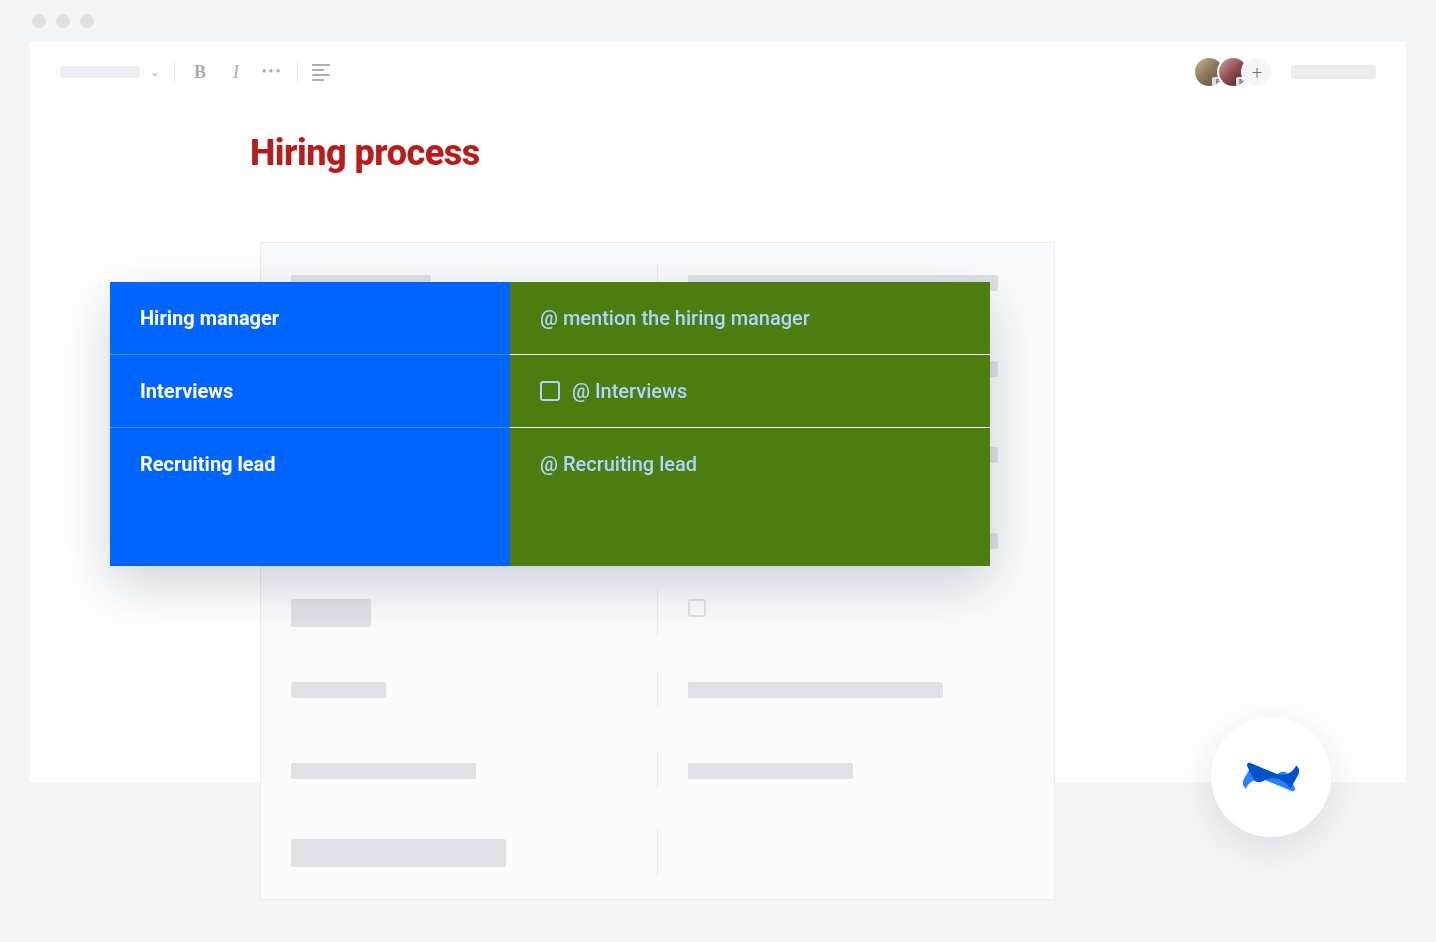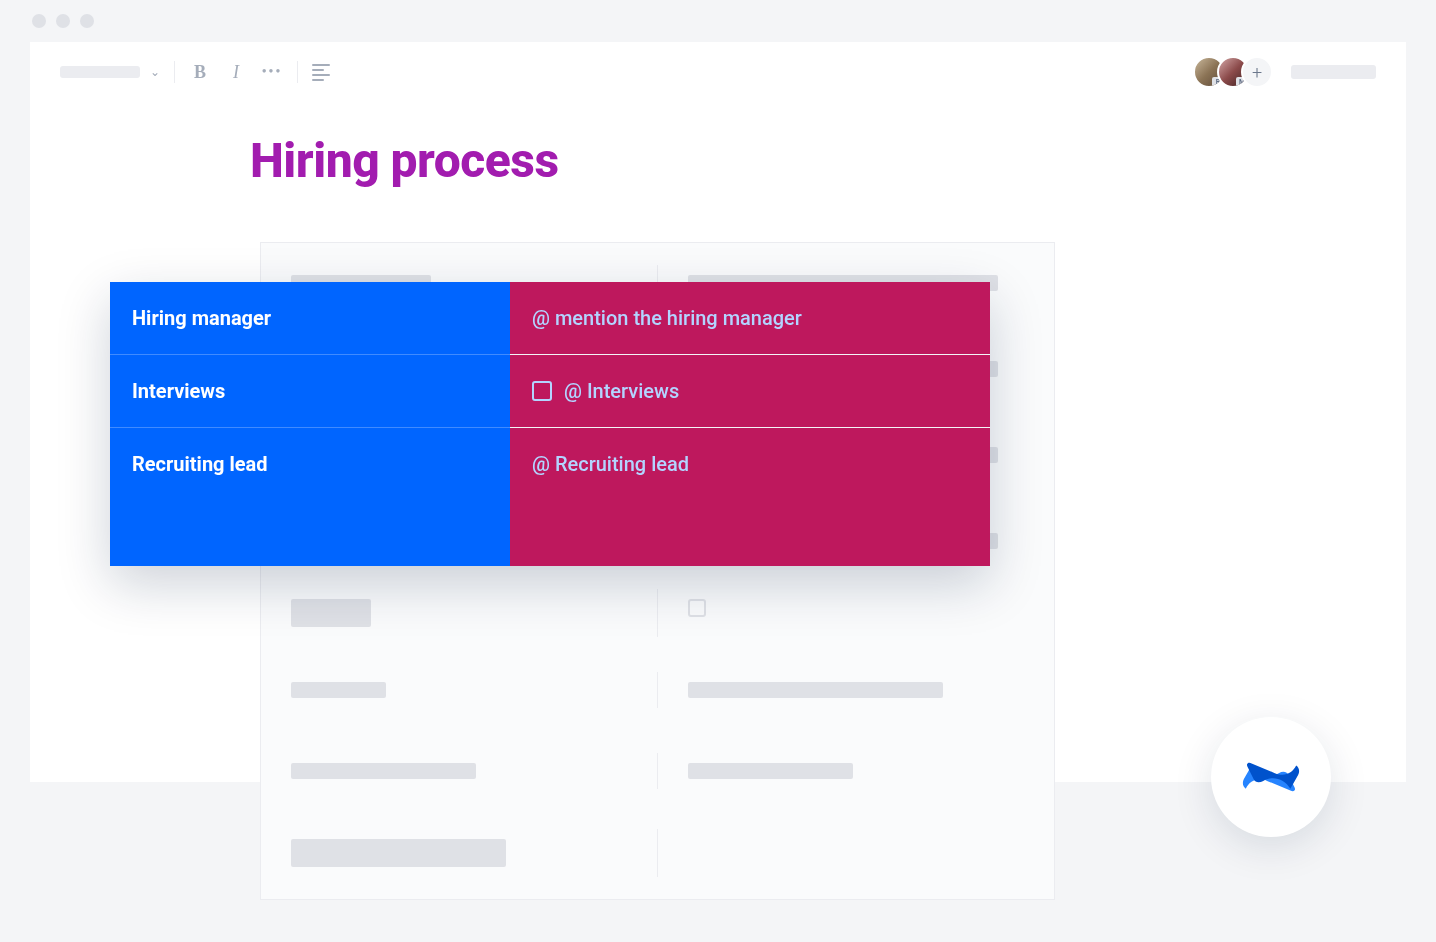--- a/index.html
+++ b/index.html
@@ -161,23 +161,23 @@
     }
     
     .toolbar-right-placeholder {
       width: 85px;
       height: 14px;
       background: #ebecf0;
       border-radius: 3px;
     }
     
     .page-title {
-      font-size: 48px;
+      font-size: 36px;
       font-weight: 800;
-      color: #a21caf;
+      color: #b91c1c;
       margin: 30px 0 0 220px;
       letter-spacing: -0.5px;
     }
     
     .background-table {
       position: absolute;
       left: 230px;
       top: 200px;
       width: 795px;
       border: 1px solid #ebecf0;
@@ -236,28 +236,28 @@
       z-index: 10;
     }
     
     .overlay-left {
       width: 400px;
       background: #0065ff;
     }
     
     .overlay-right {
       flex: 1;
-      background: #be185d;
+      background: #4d7c0f;
     }
     
     .overlay-row {
       height: 73px;
       display: flex;
       align-items: center;
-      padding: 0 22px;
+      padding: 0 30px;
       border-bottom: 1px solid rgba(255,255,255,0.25);
     }
     
     .overlay-left .overlay-row {
       color: white;
       font-weight: 700;
       font-size: 20px;
     }
     
     .overlay-left .overlay-row:last-child {

